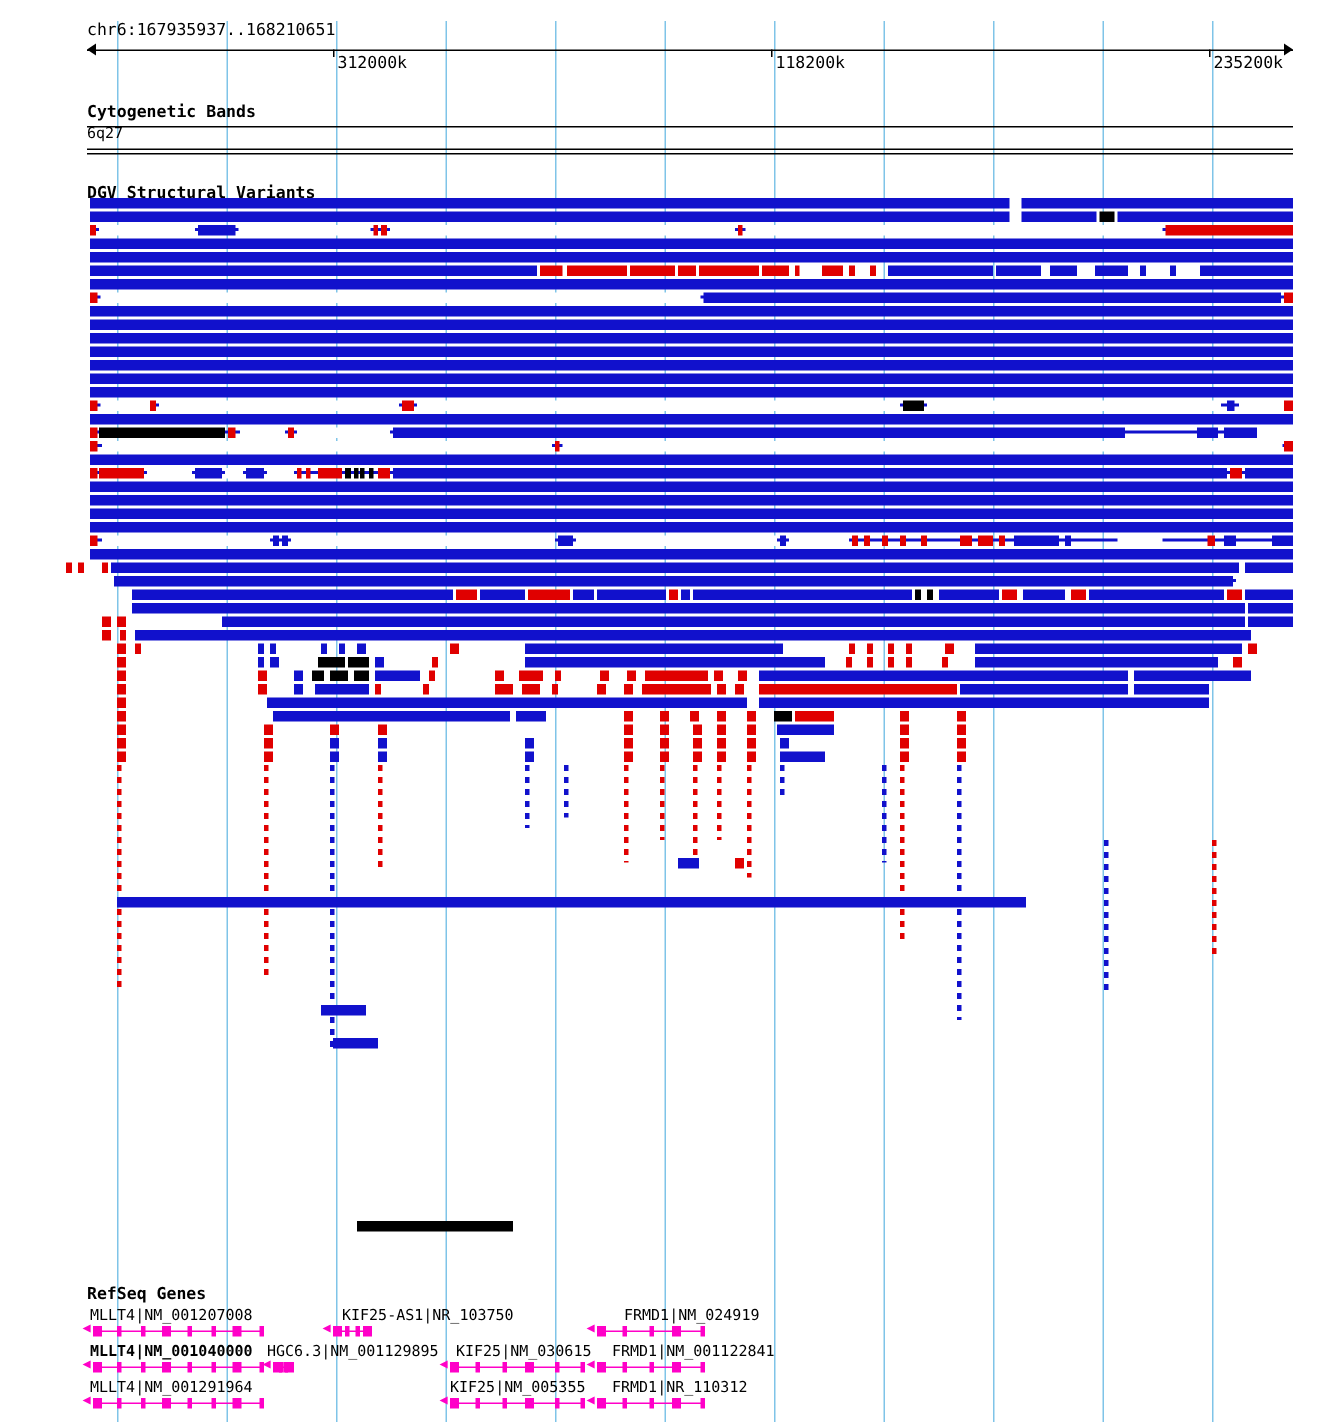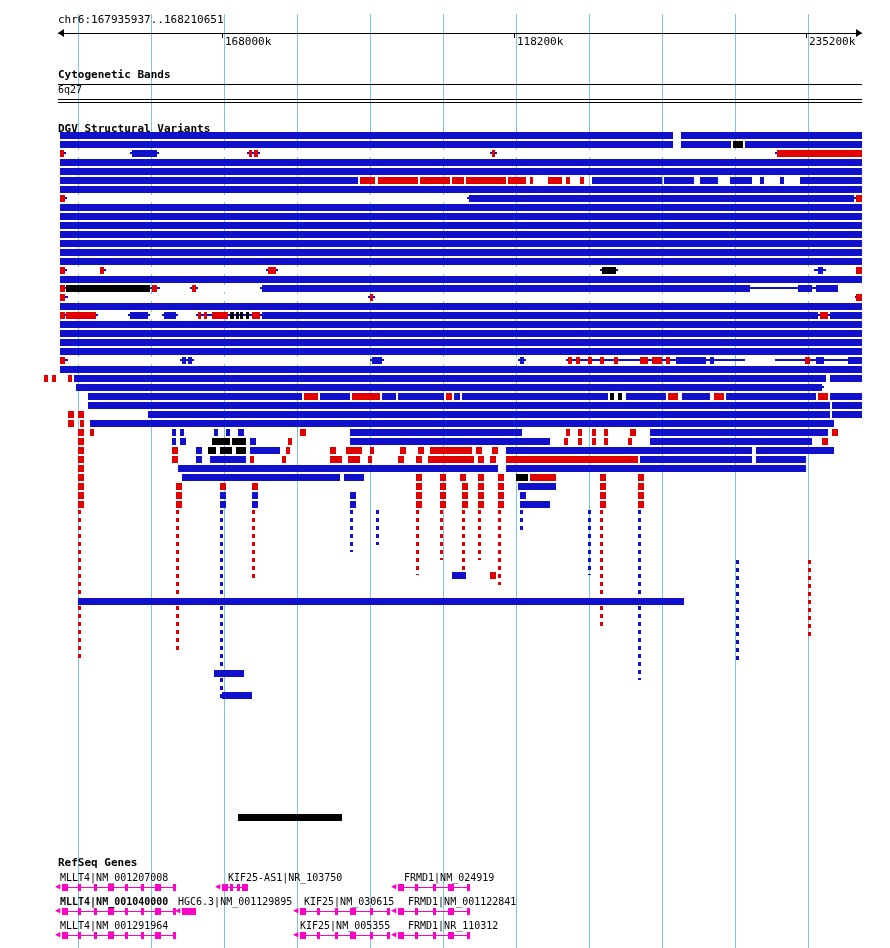--- a/index.html
+++ b/index.html
@@ -50,21 +50,21 @@
       <div class="gridline" style="left: 808px; height: 934px; background: rgb(127, 196, 232);"></div>
     </div>
 
   <div class="loclabel">chr6:167935937..168210651</div>
 
   <div class="ruler-line"></div>
   <div class="arrowL"></div>
   <div class="arrowR"></div>
   <div id="ruler-ticks">
       <div class="ruler-tick" style="left: 222px;"></div>
-      <div class="ruler-label" style="left: 225px;">168000k</div>
+      <div class="ruler-label" style="left: 225px;">312000k</div>
       <div class="ruler-tick" style="left: 514px;"></div>
       <div class="ruler-label" style="left: 517px;">118200k</div>
       <div class="ruler-tick" style="left: 806px;"></div>
       <div class="ruler-label" style="left: 809px;">235200k</div>
     </div>
 
   <div class="section-title" style="left:58px;top:68px;">Cytogenetic Bands</div>
   <div class="hrule" style="left:58px;top:84px;width:804px;"></div>
   <div class="band-label" style="left:58px;top:84px;">6q27</div>
   <div class="hrule" style="left:58px;top:99px;width:804px;"></div>
@@ -480,21 +480,21 @@
       <div class="gene-exon" style="left: 155px; top: 884px; width: 6px; background: rgb(255, 0, 200);"></div>
       <div class="gene-exon" style="left: 173px; top: 884px; width: 3px; background: rgb(255, 0, 200);"></div>
       <div class="gene-chev" style="left: 55px; top: 883px;">◀</div>
       <div class="gene-label" style="left: 228px; top: 872px;">KIF25-AS1|NR_103750</div>
       <div class="gene-line" style="left: 222px; top: 887px; width: 26px;"></div>
       <div class="gene-exon" style="left: 222px; top: 884px; width: 6px; background: rgb(255, 0, 200);"></div>
       <div class="gene-exon" style="left: 230px; top: 884px; width: 3px; background: rgb(255, 0, 200);"></div>
       <div class="gene-exon" style="left: 237px; top: 884px; width: 3px; background: rgb(255, 0, 200);"></div>
       <div class="gene-exon" style="left: 242px; top: 884px; width: 6px; background: rgb(255, 0, 200);"></div>
       <div class="gene-chev" style="left: 215px; top: 883px;">◀</div>
-      <div class="gene-label" style="left: 404px; top: 872px;">FRMD1|NM_024919</div>
+      <div class="gene-label" style="left: 416px; top: 872px;">FRMD1|NM_024919</div>
       <div class="gene-line" style="left: 398px; top: 887px; width: 72px;"></div>
       <div class="gene-exon" style="left: 398px; top: 884px; width: 6px; background: rgb(255, 0, 200);"></div>
       <div class="gene-exon" style="left: 415px; top: 884px; width: 3px; background: rgb(255, 0, 200);"></div>
       <div class="gene-exon" style="left: 433px; top: 884px; width: 3px; background: rgb(255, 0, 200);"></div>
       <div class="gene-exon" style="left: 448px; top: 884px; width: 6px; background: rgb(255, 0, 200);"></div>
       <div class="gene-exon" style="left: 467px; top: 884px; width: 3px; background: rgb(255, 0, 200);"></div>
       <div class="gene-chev" style="left: 391px; top: 883px;">◀</div>
       <div class="gene-label" style="left: 60px; top: 896px; font-weight: bold;">MLLT4|NM_001040000</div>
       <div class="gene-line" style="left: 62px; top: 911px; width: 114px;"></div>
       <div class="gene-exon" style="left: 62px; top: 908px; width: 6px; background: rgb(255, 0, 200);"></div>

